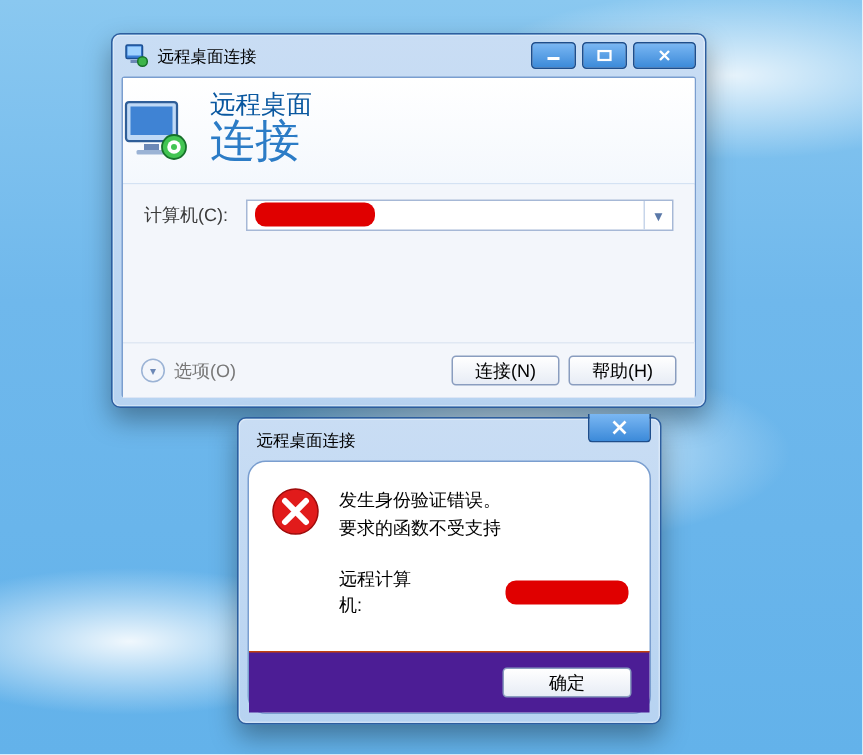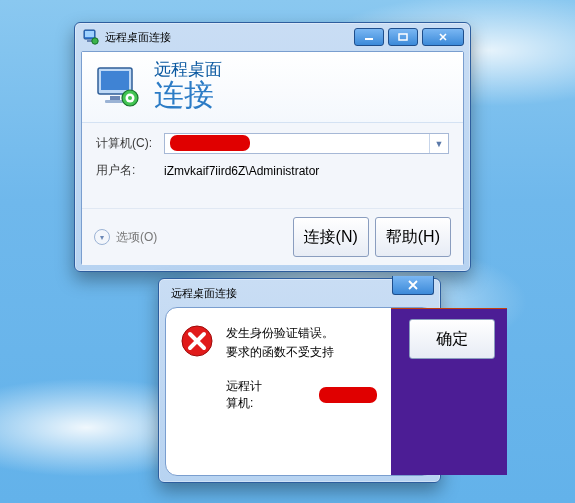--- a/index.html
+++ b/index.html
@@ -16,47 +16,47 @@
   }
   .main-window{left:74px;top:22px;width:395px;height:248px;}
   .titlebar{height:28px;display:flex;align-items:center;padding:0 6px 0 8px;color:#000;}
   .titlebar .ticon{width:16px;height:16px;margin-right:6px;flex:0 0 16px;}
   .titlebar .title{flex:1 1 auto;font-size:11px;}
   .winbtns{display:flex;gap:4px;}
   .winbtn{width:28px;height:16px;border:1px solid #1E4E8C;border-radius:3px;
     background:linear-gradient(to bottom,#7AB7F3,#3C8AD9);display:flex;align-items:center;justify-content:center;color:#fff;font-size:10px;line-height:1;cursor:pointer;}
   .winbtn.close{width:40px;}
   .client{position:absolute;left:6px;right:6px;top:28px;bottom:6px;background:#fff;border:1px solid #7A9ECF;border-radius:2px;}
-  .banner{display:flex;align-items:center;height:70px;padding:0 14px;background:linear-gradient(to bottom,#ffffff,#F4F8FD);border-bottom:1px solid #D4E2F3;}
+  .banner{display:flex;align-items:center;height:70px;padding:0 0;background:linear-gradient(to bottom,#ffffff,#F4F8FD);border-bottom:1px solid #D4E2F3;}
   .rdp-icon{width:46px;height:42px;margin-right:12px;}
   .banner-text{line-height:1.15;}
   .banner-text .l1{color:#0A58A0;font-size:17px;}
   .banner-text .l2{color:#2C7CC6;font-size:30px;font-weight:400;font-family:Liberation Mono, monospace;}
   .body{padding:10px 14px 8px 14px;position:relative;background:#F3F6FB;height:calc(100% - 70px);box-sizing:border-box;}
   .row{display:flex;align-items:center;margin-bottom:8px;}
   .row .label{width:68px;color:#3a3a3a;}
   .combo{flex:1;position:relative;}
   .combo input{width:100%;height:21px;box-sizing:border-box;border:1px solid #A6B8D6;background:#fff;padding:0 22px 0 6px;font-family:inherit;font-size:12px;}
   .combo .arrow{position:absolute;right:1px;top:1px;width:18px;height:19px;border-left:1px solid #C7D5EA;display:flex;align-items:center;justify-content:center;color:#5A78A8;font-size:9px;cursor:pointer;}
   .redact{position:absolute;left:6px;top:2px;width:80px;height:16px;background:#E00000;border-radius:7px;pointer-events:none;}
   .username{font-family:Tahoma,sans-serif;color:#000;}
   .note{margin-top:6px;color:#222;}
   .bottom{position:absolute;left:0;right:0;bottom:0;padding:8px 12px;display:flex;align-items:center;border-top:1px solid #E0E8F3;background:#F3F6FB;}
   .options{display:flex;align-items:center;color:#777;gap:6px;cursor:pointer;}
   .chev{width:14px;height:14px;border:1px solid #9BB3D5;border-radius:50%;display:flex;align-items:center;justify-content:center;font-size:8px;color:#6C88B6;}
   .spacer{flex:1;}
-  .btn{min-width:72px;height:40px;box-sizing:border-box;margin-left:6px;
+  .btn{min-width:72px;height:20px;box-sizing:border-box;margin-left:6px;
     border:1px solid #8A9DBF;border-radius:3px;background:linear-gradient(to bottom,#fff,#E7ECF5);
-    padding:0 10px;font-family:inherit;font-size:16px;cursor:pointer;}
+    padding:0 10px;font-family:inherit;font-size:12px;cursor:pointer;}
   
   .dlg-window{left:158px;top:278px;width:281px;height:203px;}
   .dlg-window .titlebar{height:28px;}
   .dlg-close{position:absolute;right:6px;top:-3px;width:40px;height:18px;border:1px solid #1E4E8C;border-radius:0 0 3px 3px;border-top:none;
     background:linear-gradient(to bottom,#7AB7F3,#3C8AD9);display:flex;align-items:center;justify-content:center;color:#fff;cursor:pointer;}
-  .dlg-client{position:absolute;left:6px;right:6px;top:28px;bottom:6px;background:#fff;border:1px solid #7A9ECF;border-radius:12px;display:flex;flex-direction:row;}
+  .dlg-client{position:absolute;left:6px;right:6px;top:28px;bottom:6px;background:#fff;border:1px solid #7A9ECF;border-radius:12px;display:flex;flex-direction:column;}
   .dlg-body{flex:1;padding:16px 14px 6px 14px;}
   .msg{display:flex;}
   .erricon{width:34px;height:34px;flex:0 0 34px;margin-right:12px;}
   .msgtext{line-height:1.6;}
   .remote-row{margin-top:16px;margin-left:46px;display:flex;align-items:center;gap:46px;}
   .remote-row .redact2{width:86px;height:16px;background:#E00000;border-radius:7px;margin-left:4px;}
   .dlg-footer{border-top:1px solid #c2410c;background:#4c1d95;padding:10px 12px;display:flex;justify-content:flex-end;}
 </style>
 </head>
 <body>
@@ -108,24 +108,20 @@
       </div>
       <div class="body">
         <div class="row">
           <div class="label">计算机(C):</div>
           <div class="combo">
             <input type="text" value="" style="">
             <div class="redact"></div>
             <div class="arrow">▼</div>
           </div>
         </div>
-        <div class="row">
-          <div class="label">用户名:</div>
-          <div class="username">iZmvkaif7iird6Z\Administrator</div>
-        </div>
         <div class="bottom">
           <div class="options">
             <span class="chev">▾</span>
             <span>选项(O)</span>
           </div>
           <div class="spacer"></div>
           <button class="btn">连接(N)</button>
           <button class="btn">帮助(H)</button>
         </div>
       </div>

